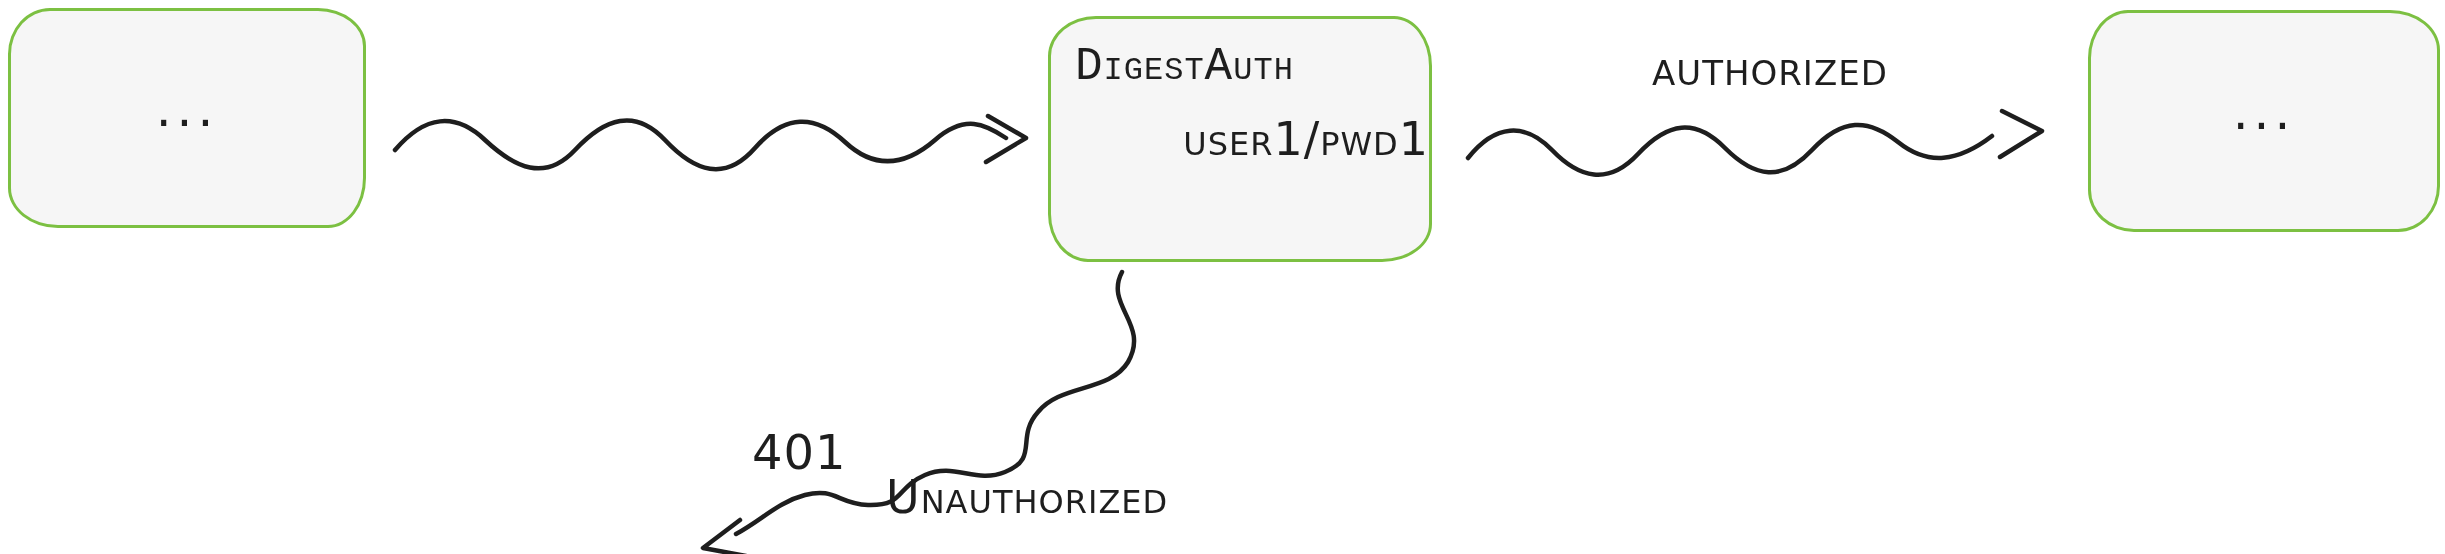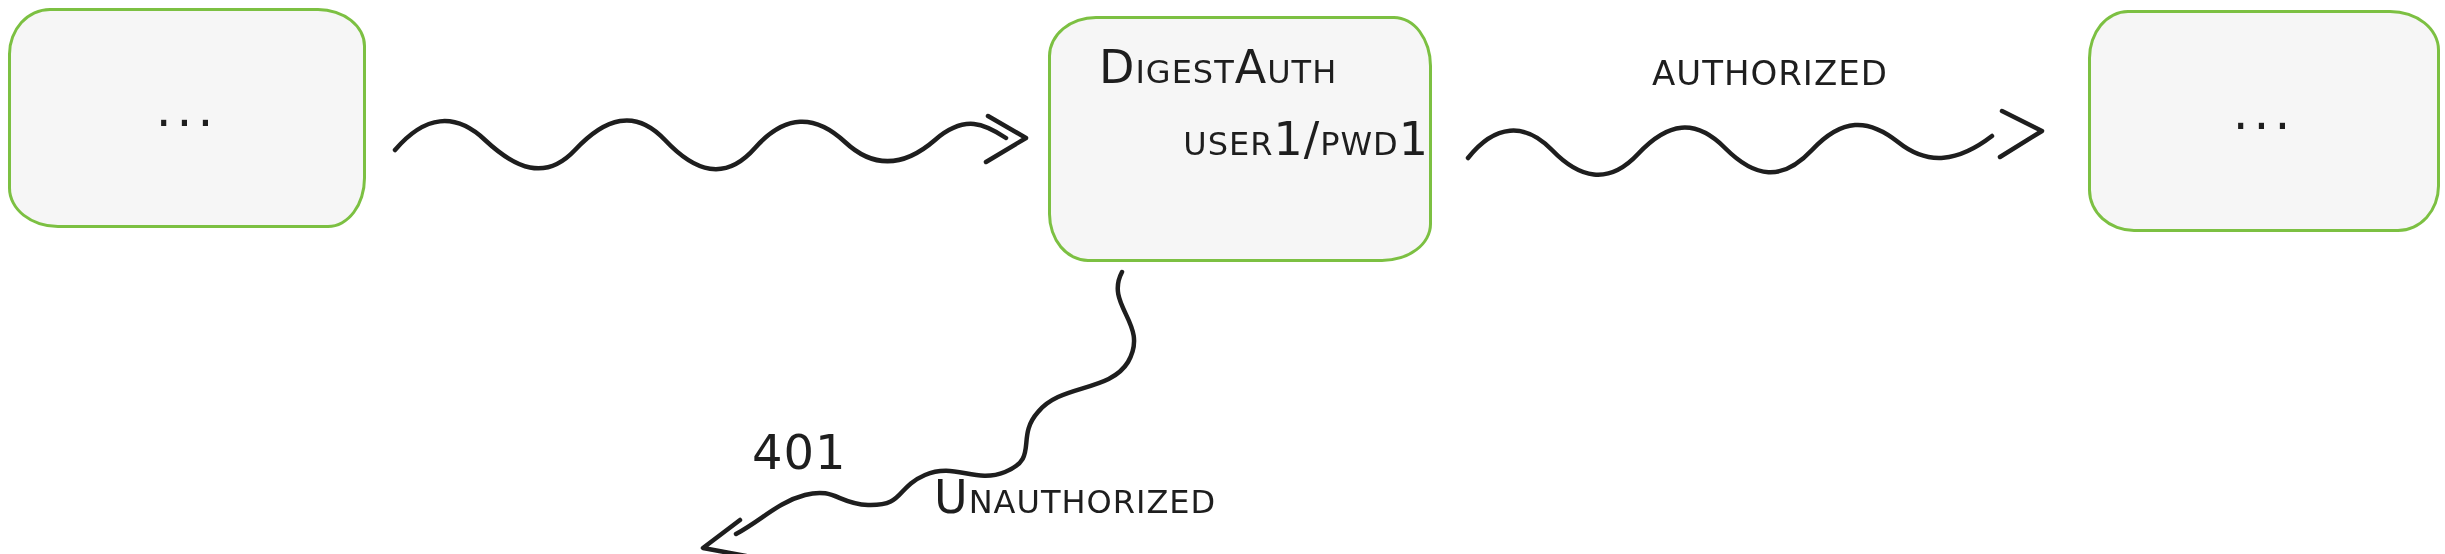--- a/index.html
+++ b/index.html
@@ -42,33 +42,33 @@
     line-height: 1;
     padding-bottom: 18px;
   }
   .auth-lines {
     padding-top: 12px;
     font-size: 46px;
     line-height: 72px;
     font-variant: small-caps;
     letter-spacing: 1px;
   }
-  .auth-title   { text-align: left;  padding-left: 48px; }
+  .auth-title   { text-align: left;  padding-left: 24px; font-family: Liberation Mono, monospace; }
   .auth-user    { text-align: right; padding-left: 30px; }
 
   .edge-label {
     position: absolute;
     font-variant: small-caps;
     letter-spacing: 1px;
     white-space: nowrap;
   }
   .label-request      { left: 482px;  top: 16px;  font-size: 46px; }
   .label-authorized   { left: 1652px; top: 40px;  font-size: 49px; }
   .label-401          { left: 752px;  top: 424px; font-size: 48px; font-variant: normal; }
-  .label-unauthorized { left: 886px;  top: 470px; font-size: 46px; margin-left: 48px; }
+  .label-unauthorized { left: 886px;  top: 470px; font-size: 46px; }
 
   .edges-layer {
     position: absolute;
     left: 0;
     top: 0;
     width: 2445px;
     height: 554px;
     pointer-events: none;
   }
 </style>

